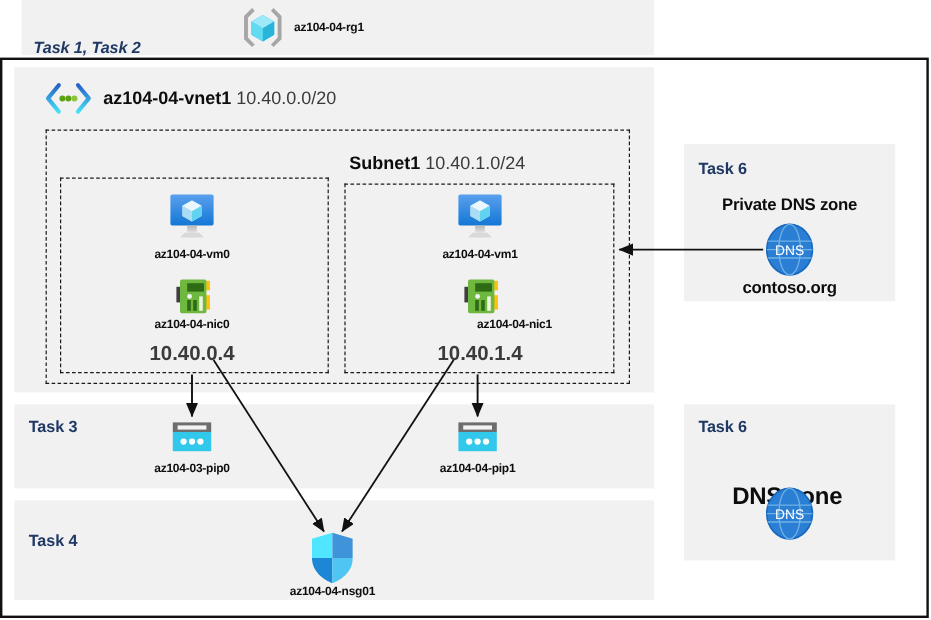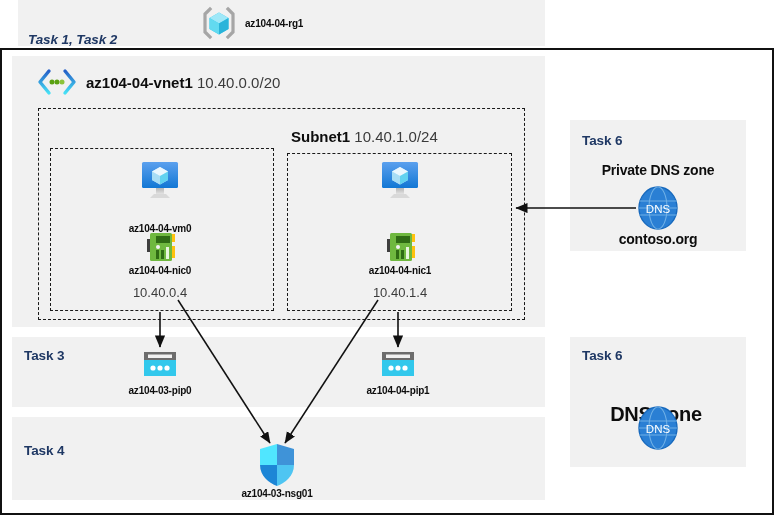--- a/index.html
+++ b/index.html
@@ -35,22 +35,22 @@
     color: #0d0d0d;
     font-weight: bold;
     font-size: 10px;
     white-space: nowrap;
     text-align: center;
     letter-spacing: -0.2px;
   }
   .node-sub {
     position: absolute;
     color: #3b3b3b;
-    font-weight: normal;
-    font-size: 13px;
+    font-weight: bold;
+    font-size: 17px;
     white-space: nowrap;
     text-align: center;
   }
   .hdr {
     position: absolute;
     white-space: nowrap;
     font-size: 15px;
     color: #0d0d0d;
   }
   .hdr b { font-weight: bold; }
@@ -190,21 +190,21 @@
       <rect x="5" y="2" width="36" height="26" rx="1.5" fill="url(#vmscr)"></rect>
       <rect x="19" y="28" width="8" height="6" fill="url(#vmstand)"></rect>
       <path d="M13 38 L33 38 L29 34 L17 34 Z" fill="#d9d9d9"></path>
       <polygon points="23,7 31,11.5 31,20 23,24.5 15,20 15,11.5" fill="#cbe9fb"></polygon>
       <polygon points="23,7 31,11.5 23,16 15,11.5" fill="#eaf7fe"></polygon>
       <polygon points="23,16 31,11.5 31,20 23,24.5" fill="#61d2f0"></polygon>
       <polygon points="23,16 23,24.5 15,20 15,11.5" fill="#a8ddf5"></polygon>
     </svg>
   </div>
 
-  <div class="node-label" style="left:100px; top:207px; width:120px;margin-top:16px;">az104-04-vm0</div>
+  <div class="node-label" style="left:100px; top:207px; width:120px;">az104-04-vm0</div>
 
   <div class="icon nic-icon" style="left:144px; top:231px;">
     <svg width="34" height="32" viewBox="0 0 34 32">
       <rect x="3" y="8" width="4" height="13" fill="#3f3f3f"></rect>
       <rect x="26" y="3" width="5" height="8" fill="#ffc20e"></rect>
       <rect x="26" y="15" width="5" height="12" fill="#ffc20e"></rect>
       <rect x="6" y="2" width="22" height="28" rx="1.5" fill="#6fb83f"></rect>
       <rect x="12" y="5" width="14" height="7" fill="#2f6b14"></rect>
       <circle cx="14" cy="16" r="2" fill="#f2f2f2"></circle>
       <rect x="12" y="19" width="3" height="9" fill="#2f6b14"></rect>
@@ -227,36 +227,37 @@
       <rect x="5" y="2" width="36" height="26" rx="1.5" fill="url(#vmscr)"></rect>
       <rect x="19" y="28" width="8" height="6" fill="url(#vmstand)"></rect>
       <path d="M13 38 L33 38 L29 34 L17 34 Z" fill="#d9d9d9"></path>
       <polygon points="23,7 31,11.5 31,20 23,24.5 15,20 15,11.5" fill="#cbe9fb"></polygon>
       <polygon points="23,7 31,11.5 23,16 15,11.5" fill="#eaf7fe"></polygon>
       <polygon points="23,16 31,11.5 31,20 23,24.5" fill="#61d2f0"></polygon>
       <polygon points="23,16 23,24.5 15,20 15,11.5" fill="#a8ddf5"></polygon>
     </svg>
   </div>
 
+  <div class="node-label" style="left:340px; top:207px; width:120px;">az104-04-vm1</div>
 
   <div class="icon nic-icon" style="left:384px; top:231px;">
     <svg width="34" height="32" viewBox="0 0 34 32">
       <rect x="3" y="8" width="4" height="13" fill="#3f3f3f"></rect>
       <rect x="26" y="3" width="5" height="8" fill="#ffc20e"></rect>
       <rect x="26" y="15" width="5" height="12" fill="#ffc20e"></rect>
       <rect x="6" y="2" width="22" height="28" rx="1.5" fill="#6fb83f"></rect>
       <rect x="12" y="5" width="14" height="7" fill="#2f6b14"></rect>
       <circle cx="14" cy="16" r="2" fill="#f2f2f2"></circle>
       <rect x="12" y="19" width="3" height="9" fill="#2f6b14"></rect>
       <rect x="17" y="19" width="3" height="9" fill="#2f6b14"></rect>
       <rect x="22" y="16" width="3" height="12" fill="#e9f5dd"></rect>
     </svg>
   </div>
 
-  <div class="node-label" style="left:340px; top:265px; width:120px;">az104-04-nic1</div>
+  <div class="node-label" style="left:340px; top:265px; width:120px;text-align:right;">az104-04-nic1</div>
   <div class="node-sub" style="left:340px; top:285px; width:120px;">10.40.1.4</div>
 
   <div class="band" id="band-task3"></div>
   <div class="task-label" style="left:24px; top:348px;">Task 3</div>
 
   <div class="icon pip-icon" style="left:141px; top:350px;">
     <svg width="38" height="30" viewBox="0 0 38 30">
       <rect x="3" y="2" width="32" height="8" fill="#6d6d6d"></rect>
       <rect x="7" y="4.5" width="24" height="3.5" fill="#f2f2f2"></rect>
       <rect x="3" y="10" width="32" height="16" fill="#32c8ec"></rect>
@@ -290,21 +291,21 @@
         </clipPath>
       </defs>
       <g clip-path="url(#shieldclip)">
         <rect x="0" y="0" width="19" height="22" fill="#50e6ff"></rect>
         <rect x="19" y="0" width="19" height="22" fill="#3f93d8"></rect>
         <rect x="0" y="22" width="19" height="22" fill="#1d86d6"></rect>
         <rect x="19" y="22" width="19" height="22" fill="#4ec5f2"></rect>
       </g>
     </svg>
   </div>
-  <div class="node-label" style="left:212px; top:488px; width:130px;">az104-03-nsg01</div>
+  <div class="node-label" style="left:212px; top:488px; width:130px;">az104-04-nsg01</div>
 
   <div id="panel-task5"></div>
   <div class="task-label" style="left:582px; top:133px;">Task 6</div>
   <div class="node-label" style="left:570px; top:162px; width:176px; font-size:14px;">Private DNS zone</div>
 
   <div class="icon dns-icon" style="left:636px; top:185px;">
     <svg width="44" height="46" viewBox="0 0 44 46">
       <ellipse cx="22" cy="23" rx="19" ry="21" fill="#2a7fd4"></ellipse>
       <ellipse cx="22" cy="23" rx="19" ry="21" fill="none" stroke="#1769bd" stroke-width="1.4"></ellipse>
       <ellipse cx="22" cy="23" rx="9" ry="21" fill="none" stroke="#6fb0e6" stroke-width="1.1"></ellipse>

